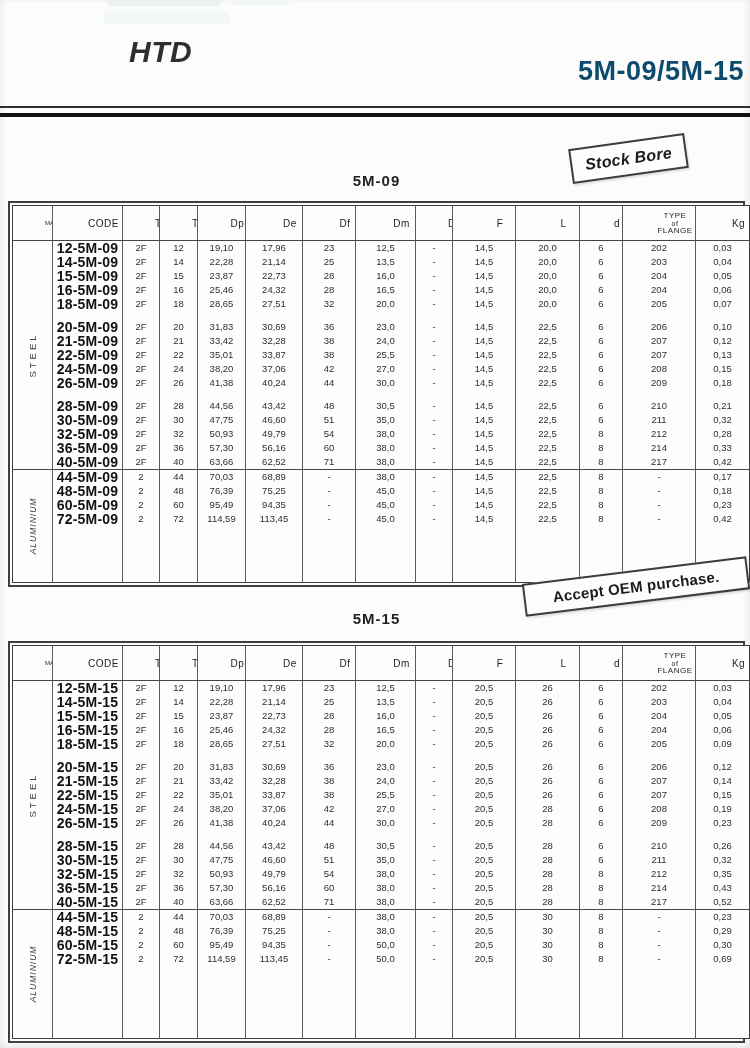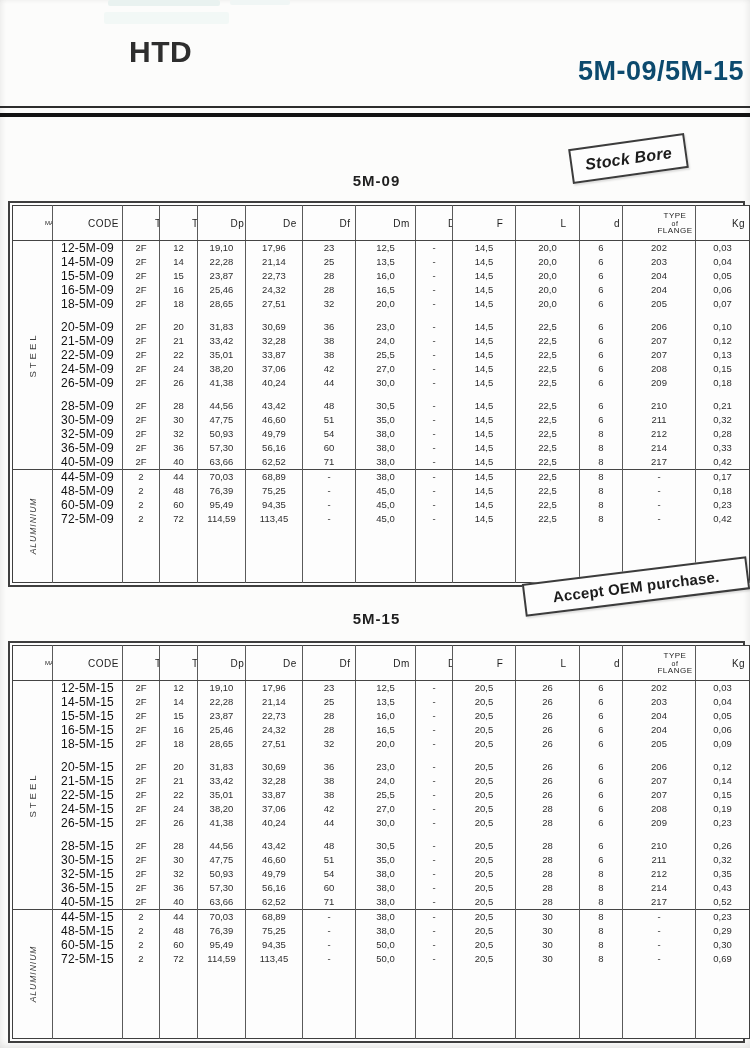--- a/index.html
+++ b/index.html
@@ -9,21 +9,21 @@
     box-shadow: inset 0 -4px 7px rgba(0,0,0,0.05), inset -3px 0 6px rgba(0,0,0,0.04), inset 3px 0 5px rgba(0,0,0,0.03);
   }
   
   .smudge { position:absolute; border-radius:2px; }
   .s1 { left:108px; top:0; width:112px; height:6px; background:#e9f2f0; }
   .s2 { left:104px; top:12px; width:125px; height:12px; background:#f2f8f6; }
   .s3 { left:230px; top:0; width:60px; height:5px; background:#f0f6f5; }
 
   
   .main-title { position:absolute; left:129px; top:36px; font-size:30px; font-weight:bold;
-    color:#2e2e2e; line-height:32px; letter-spacing:0.5px; }
+    color:#2e2e2e; line-height:32px; letter-spacing:0.5px;font-style:italic; }
   .page-code { position:absolute; top:56px; right:6px; font-size:27px; font-weight:bold;
     color:#0c4a6e; letter-spacing:0.5px; }
   .rule-thin  { position:absolute; left:0; top:106px; width:750px; height:2px; background:#2d2d2d; }
   .rule-thick { position:absolute; left:0; top:113px; width:750px; height:4px; background:#121212; }
 
   
   .badge { position:absolute; display:flex; align-items:center; justify-content:center;
     background:#fdfdfd; border:2px solid #3c3c3c; color:#1c1c1c; z-index:5;
     box-shadow:1px 2px 2px rgba(0,0,0,0.12); }
   .stock { left:570px; top:141px; width:113px; height:31px; transform:rotate(-8deg);
@@ -49,21 +49,21 @@
 
   th, td { border-left:1px solid #5a5a5a; padding:0; text-align:center; overflow:hidden; }
   th:first-child, tbody td.mat { border-left:none; }
   thead th { height:34px; border-bottom:1.5px solid #444; font-weight:normal;
     font-size:10px; color:#222; vertical-align:middle; letter-spacing:0.5px;padding-left:32px; }
   th.mat-h { font-size:6px; letter-spacing:0; }
   th .fl0, th .fl2 { font-size:8px; line-height:8px; }
   th .fl1 { font-size:7px; line-height:7px; }
 
   tbody td { height:14px; font-size:9.5px; color:#2e2e2e; line-height:14px; }
-  td.code { font-weight:normal; font-size:12px; color:#111; letter-spacing:0.2px; }
+  td.code { font-weight:bold; font-size:14px; color:#111; letter-spacing:0.2px; }
   tr.gap td { height:9px; }
   tr.fill td { height:56px; }
   .h2 tr.fill td { height:72px; }
   tr.sec2-first td { border-top:1.5px solid #454545; }
 
   td.mat { position:relative; }
   .vlabel { position:absolute; top:50%; left:50%; white-space:nowrap;
     transform:translate(-50%,-50%) rotate(-90deg); color:#3d3d3d; }
   .vlabel.steel { font-size:9.5px; letter-spacing:3px; }
   .vlabel.alu { font-size:8.5px; font-style:italic; letter-spacing:1px; }

